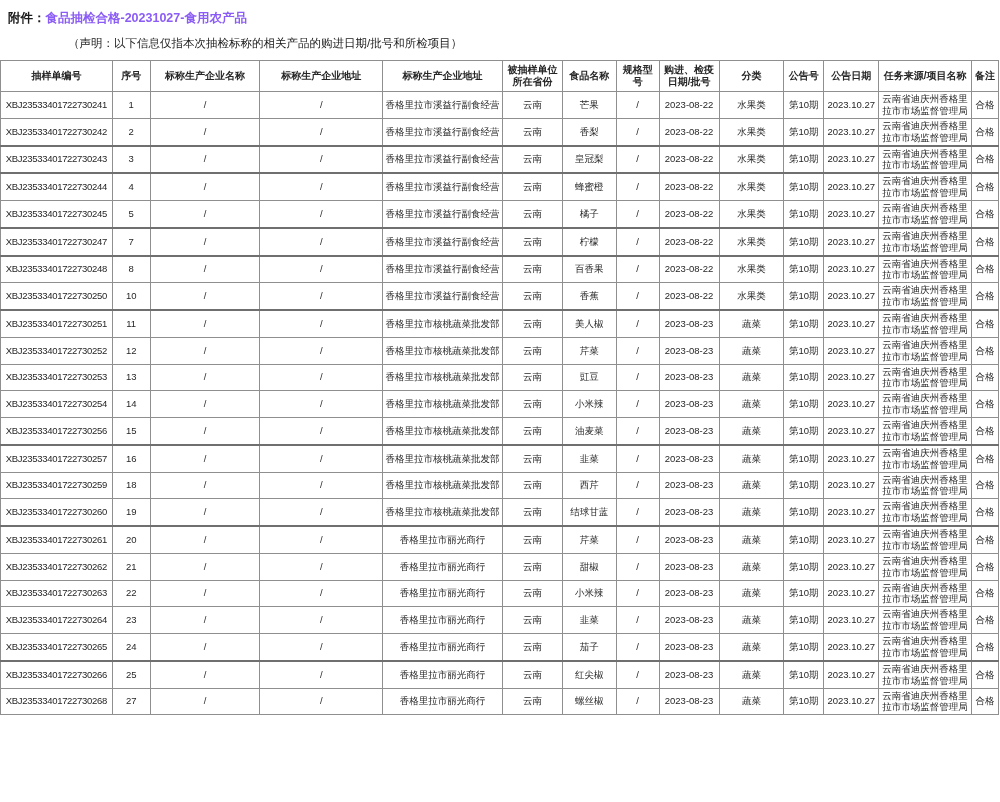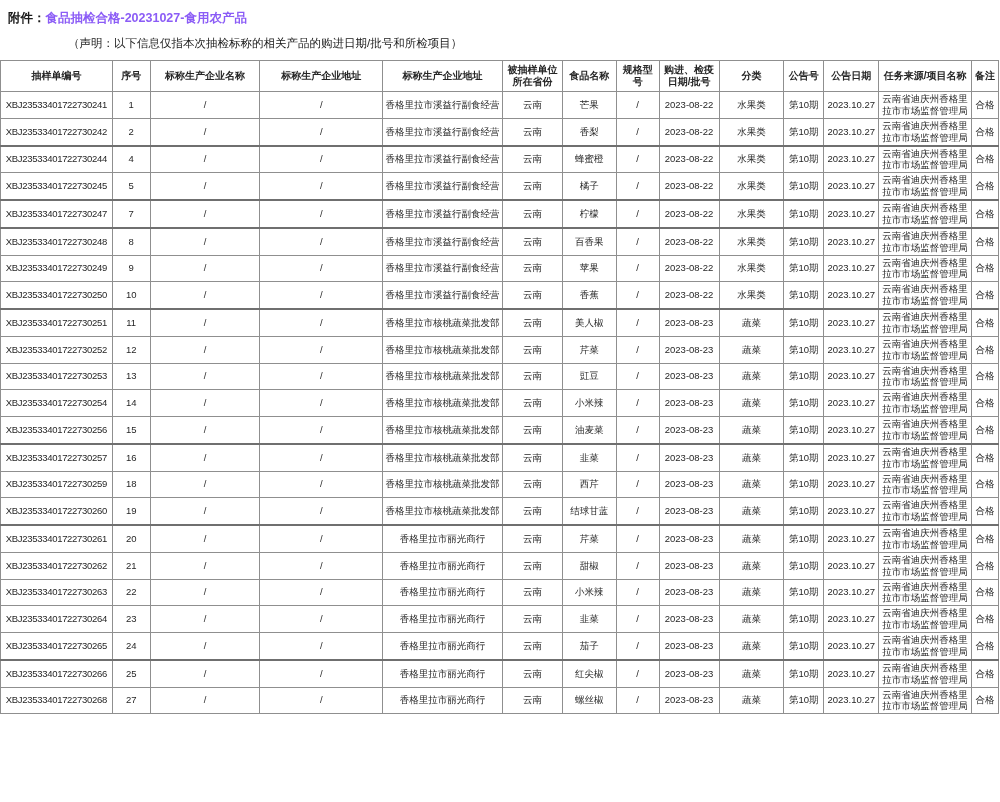--- a/index.html
+++ b/index.html
@@ -105,20 +105,36 @@
         <td class="c-food_name">香梨</td>
         <td class="c-spec">/</td>
         <td class="c-purchase_date">2023-08-22</td>
         <td class="c-category">水果类</td>
         <td class="c-bulletin_no">第10期</td>
         <td class="c-bulletin_date">2023.10.27</td>
         <td class="c-task_source">云南省迪庆州香格里拉市市场监督管理局</td>
         <td class="c-remark">合格</td>
       </tr>
       <tr class="thick-top">
+        <td class="c-sample_no">XBJ23533401722730243</td>
+        <td class="c-seq">3</td>
+        <td class="c-producer_name">/</td>
+        <td class="c-producer_address">/</td>
+        <td class="c-sampled_unit">香格里拉市溪益行副食经营</td>
+        <td class="c-province">云南</td>
+        <td class="c-food_name">皇冠梨</td>
+        <td class="c-spec">/</td>
+        <td class="c-purchase_date">2023-08-22</td>
+        <td class="c-category">水果类</td>
+        <td class="c-bulletin_no">第10期</td>
+        <td class="c-bulletin_date">2023.10.27</td>
+        <td class="c-task_source">云南省迪庆州香格里拉市市场监督管理局</td>
+        <td class="c-remark">合格</td>
+      </tr>
+      <tr class="thick-top">
         <td class="c-sample_no">XBJ23533401722730244</td>
         <td class="c-seq">4</td>
         <td class="c-producer_name">/</td>
         <td class="c-producer_address">/</td>
         <td class="c-sampled_unit">香格里拉市溪益行副食经营</td>
         <td class="c-province">云南</td>
         <td class="c-food_name">蜂蜜橙</td>
         <td class="c-spec">/</td>
         <td class="c-purchase_date">2023-08-22</td>
         <td class="c-category">水果类</td>
@@ -160,36 +176,20 @@
         <td class="c-remark">合格</td>
       </tr>
       <tr class="thick-top">
         <td class="c-sample_no">XBJ23533401722730248</td>
         <td class="c-seq">8</td>
         <td class="c-producer_name">/</td>
         <td class="c-producer_address">/</td>
         <td class="c-sampled_unit">香格里拉市溪益行副食经营</td>
         <td class="c-province">云南</td>
         <td class="c-food_name">百香果</td>
-        <td class="c-spec">/</td>
-        <td class="c-purchase_date">2023-08-22</td>
-        <td class="c-category">水果类</td>
-        <td class="c-bulletin_no">第10期</td>
-        <td class="c-bulletin_date">2023.10.27</td>
-        <td class="c-task_source">云南省迪庆州香格里拉市市场监督管理局</td>
-        <td class="c-remark">合格</td>
-      </tr>
-      <tr class="no-top">
-        <td class="c-sample_no">XBJ23533401722730249</td>
-        <td class="c-seq">9</td>
-        <td class="c-producer_name">/</td>
-        <td class="c-producer_address">/</td>
-        <td class="c-sampled_unit">香格里拉市溪益行副食经营</td>
-        <td class="c-province">云南</td>
-        <td class="c-food_name">苹果</td>
         <td class="c-spec">/</td>
         <td class="c-purchase_date">2023-08-22</td>
         <td class="c-category">水果类</td>
         <td class="c-bulletin_no">第10期</td>
         <td class="c-bulletin_date">2023.10.27</td>
         <td class="c-task_source">云南省迪庆州香格里拉市市场监督管理局</td>
         <td class="c-remark">合格</td>
       </tr>
       <tr class="no-top">
         <td class="c-sample_no">XBJ23533401722730250</td>

